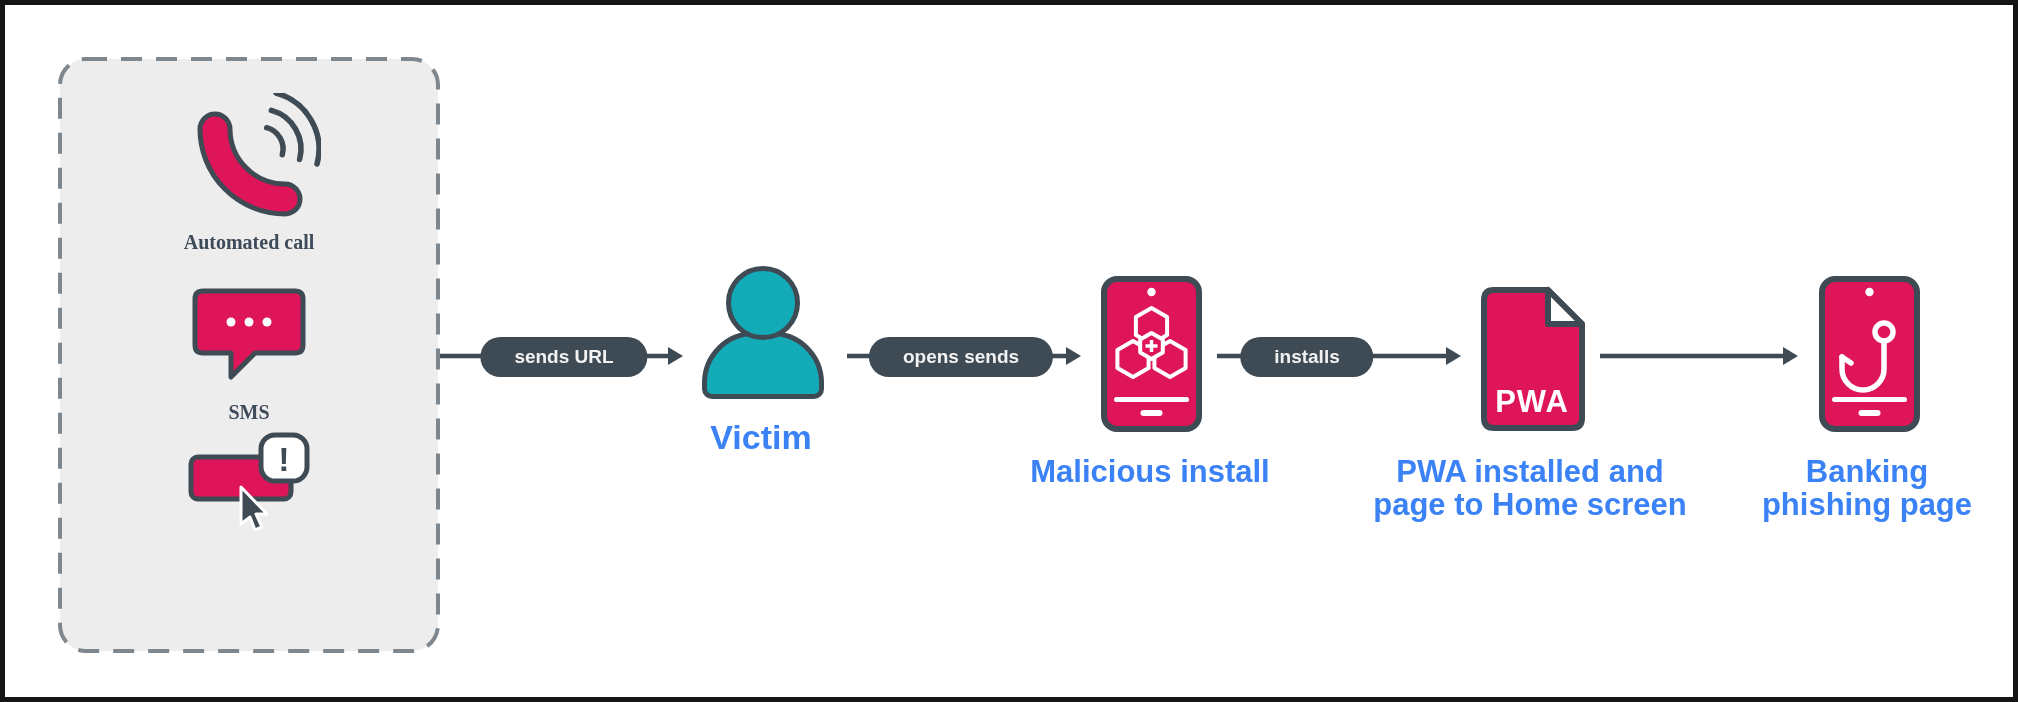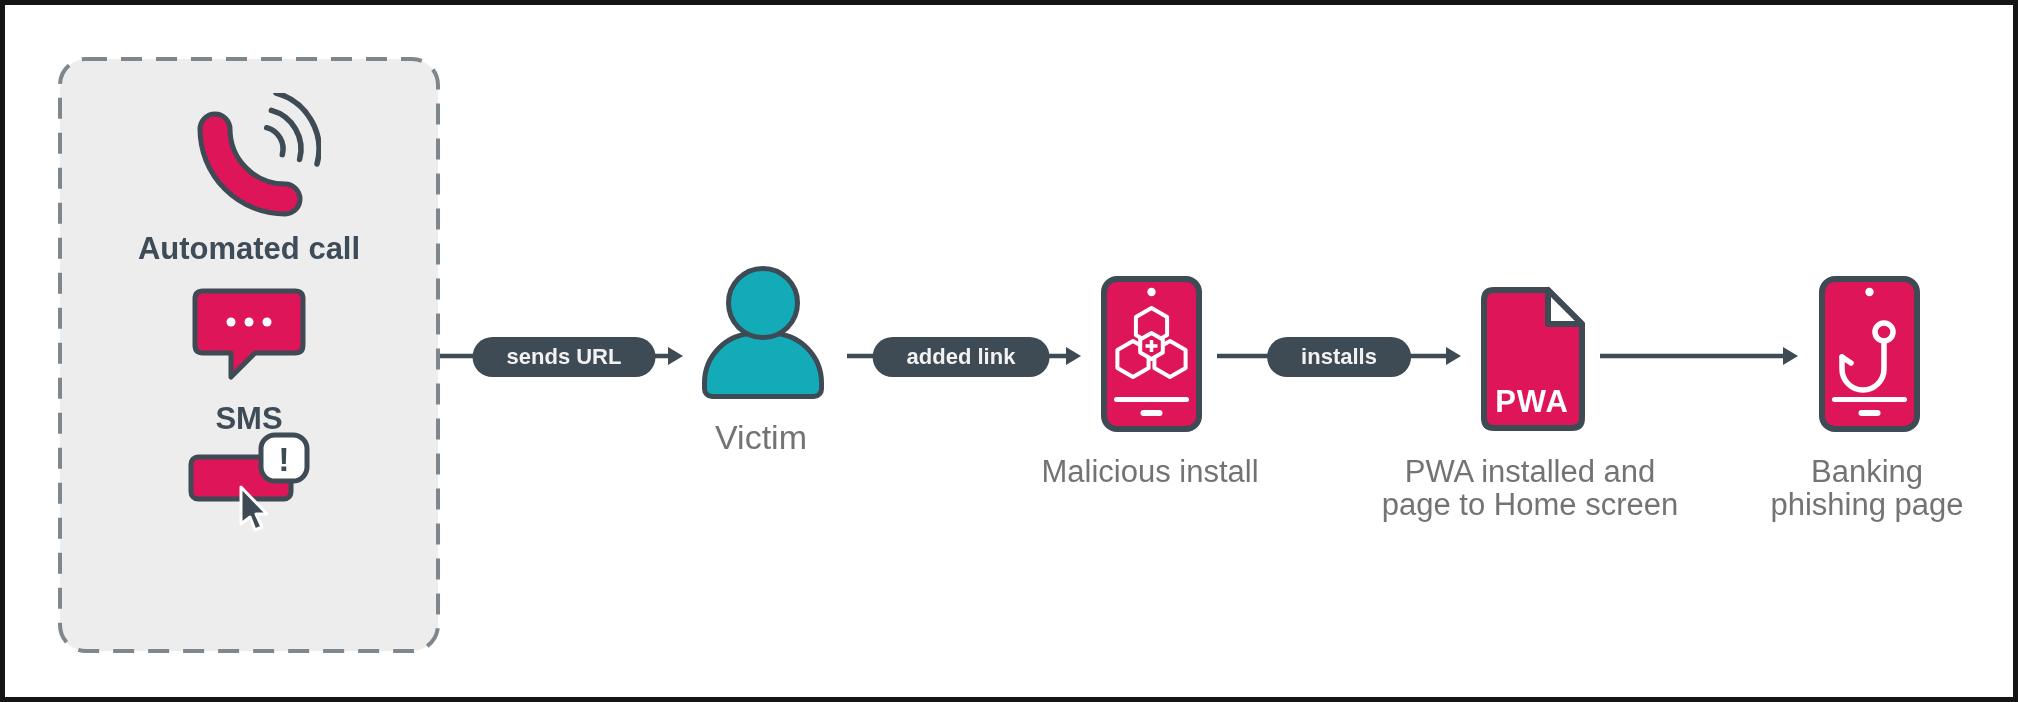--- a/index.html
+++ b/index.html
@@ -9,37 +9,37 @@
     box-sizing:border-box;
     border:5px solid #151515;
     background:#ffffff;
     overflow:hidden;
     font-family:"Liberation Sans",sans-serif;
   }
   .abs{position:absolute;}
   
   .box-label{
     position:absolute;
-    color:#3E4B58;font-weight:bold;font-size:31px;
-    text-align:center;letter-spacing:0;
+    color:#3E4B58;font-weight:bold;font-size:20px;
+    text-align:center;letter-spacing:0;font-family:Liberation Serif, serif;
   }
   
   .pill{
     position:absolute;top:332px;height:40px;
     transform:translateX(-50%);
     display:flex;align-items:center;justify-content:center;
     padding:0 34px;border-radius:21px;
     background:#3E4A54;color:#F2F2F2;
-    font-weight:bold;font-size:22px;white-space:nowrap;
+    font-weight:bold;font-size:19px;white-space:nowrap;
     z-index:3;
   }
   .conn{position:absolute;top:340px;height:22px;z-index:1;}
   .node-label{
     position:absolute;top:450px;width:360px;
-    color:#737373;font-weight:normal;font-size:31px;line-height:33px;
+    color:#3b82f6;font-weight:bold;font-size:31px;line-height:33px;
     text-align:center;white-space:nowrap;
   }
   
   .victim-head{
     position:absolute;left:721px;top:261px;width:74px;height:74px;
     box-sizing:border-box;border:5px solid #3E4A54;border-radius:50%;
     background:#14ABB9;z-index:2;
   }
   .victim-body{
     position:absolute;left:697px;top:326px;width:122px;height:68px;
@@ -92,22 +92,22 @@
   <svg class="conn" style="left:1212px;" width="244" height="22">
     <line x1="0" y1="11" x2="229" y2="11" stroke="#3E4A54" stroke-width="4.5" stroke-linecap="round"></line>
     <polygon points="229,2 244,11 229,20" fill="#3E4A54"></polygon>
   </svg>
   <svg class="conn" style="left:1595px;" width="198" height="22">
     <line x1="0" y1="11" x2="183" y2="11" stroke="#3E4A54" stroke-width="4.5" stroke-linecap="round"></line>
     <polygon points="183,2 198,11 183,20" fill="#3E4A54"></polygon>
   </svg>
 
   <div class="pill" style="left:559px;">sends URL</div>
-  <div class="pill" style="left:956px;">added link</div>
-  <div class="pill" style="left:1334px;">installs</div>
+  <div class="pill" style="left:956px;">opens sends</div>
+  <div class="pill" style="left:1302px;">installs</div>
 
   <div class="victim-head"></div>
   <div class="victim-body"></div>
   <div class="node-label" style="left:606px;top:416px;width:300px;font-size:34px;">Victim</div>
 
   <svg class="abs" style="left:1096px;top:271px;z-index:2;" width="101" height="156" viewBox="0 0 101 156">
     <rect x="3" y="3" width="95" height="150" rx="13" fill="#DE1659" stroke="#3E4A54" stroke-width="6"></rect>
     <circle cx="50.5" cy="16" r="4.2" fill="#FFFFFF"></circle>
     <g fill="none" stroke="#FFFFFF" stroke-width="4" stroke-linejoin="round">
       <polygon points="66.1,59 50.5,68 34.9,59 34.9,41 50.5,32 66.1,41"></polygon>

